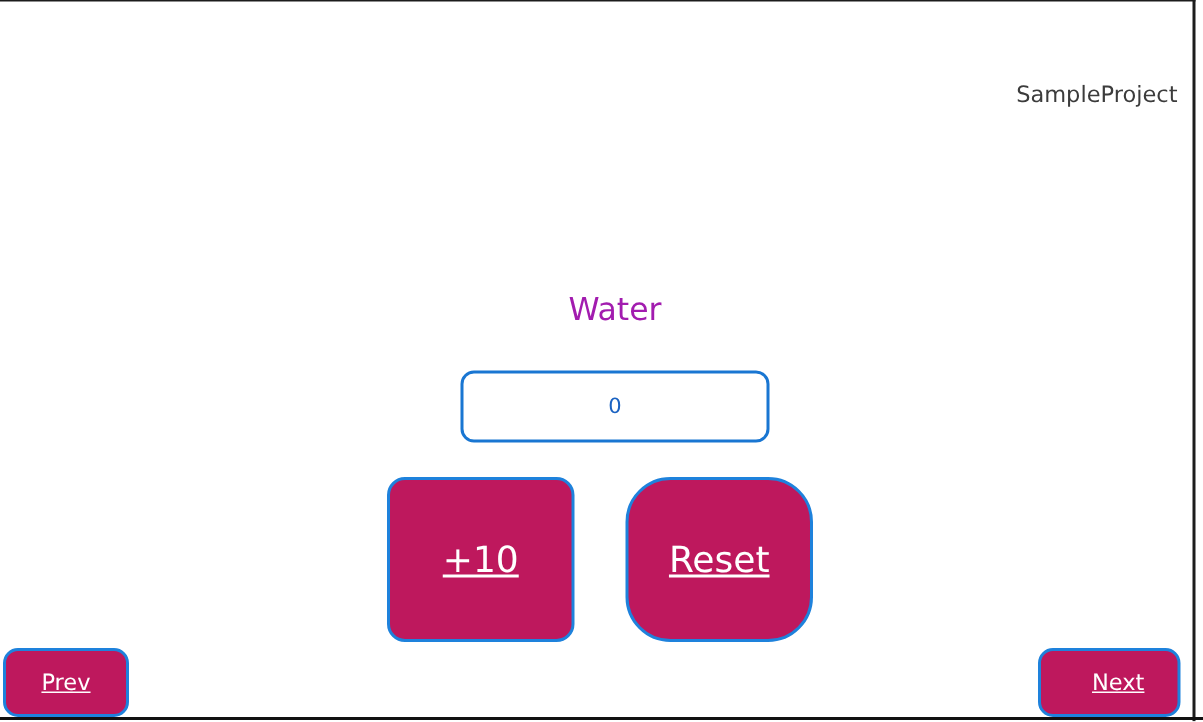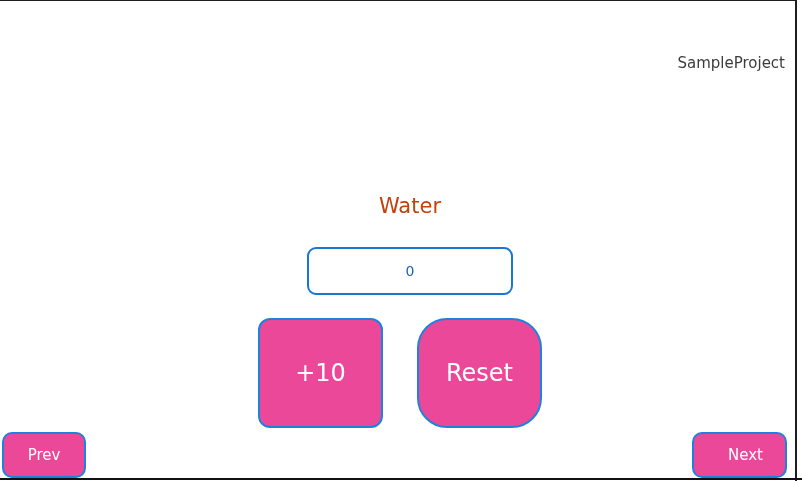--- a/index.html
+++ b/index.html
@@ -43,21 +43,21 @@
     white-space: nowrap;
     margin-top: 39px;
   }
   .counter-label {
     position: absolute;
     left: 307px;
     top: 194px;
     width: 206px;
     text-align: center;
     font-size: 21px;
-    color: #c2410c;
+    color: #a21caf;
   }
   .counter-field {
     position: absolute;
     left: 307px;
     top: 247px;
     width: 206px;
     height: 48px;
     box-sizing: border-box;
     background: #ffffff;
     border: 2px solid #1976d2;
@@ -66,27 +66,28 @@
     align-items: center;
     justify-content: center;
   }
   .counter-field .value {
     font-size: 14px;
     color: #1a62c2;
   }
   .btn {
     position: absolute;
     box-sizing: border-box;
-    background: #ec4899;
+    background: #be185d;
     border: 2px solid #1e82dc;
     color: #ffffff;
     display: flex;
     align-items: center;
     justify-content: center;
     cursor: pointer;
+    text-decoration: underline;
   }
   .btn-large {
     top: 318px;
     width: 125px;
     height: 110px;
     border-radius: 12px;
     font-size: 24px;
   }
   .btn-increment { left: 258px; }
   .btn-reset     { left: 417px; border-radius: 30px; }

